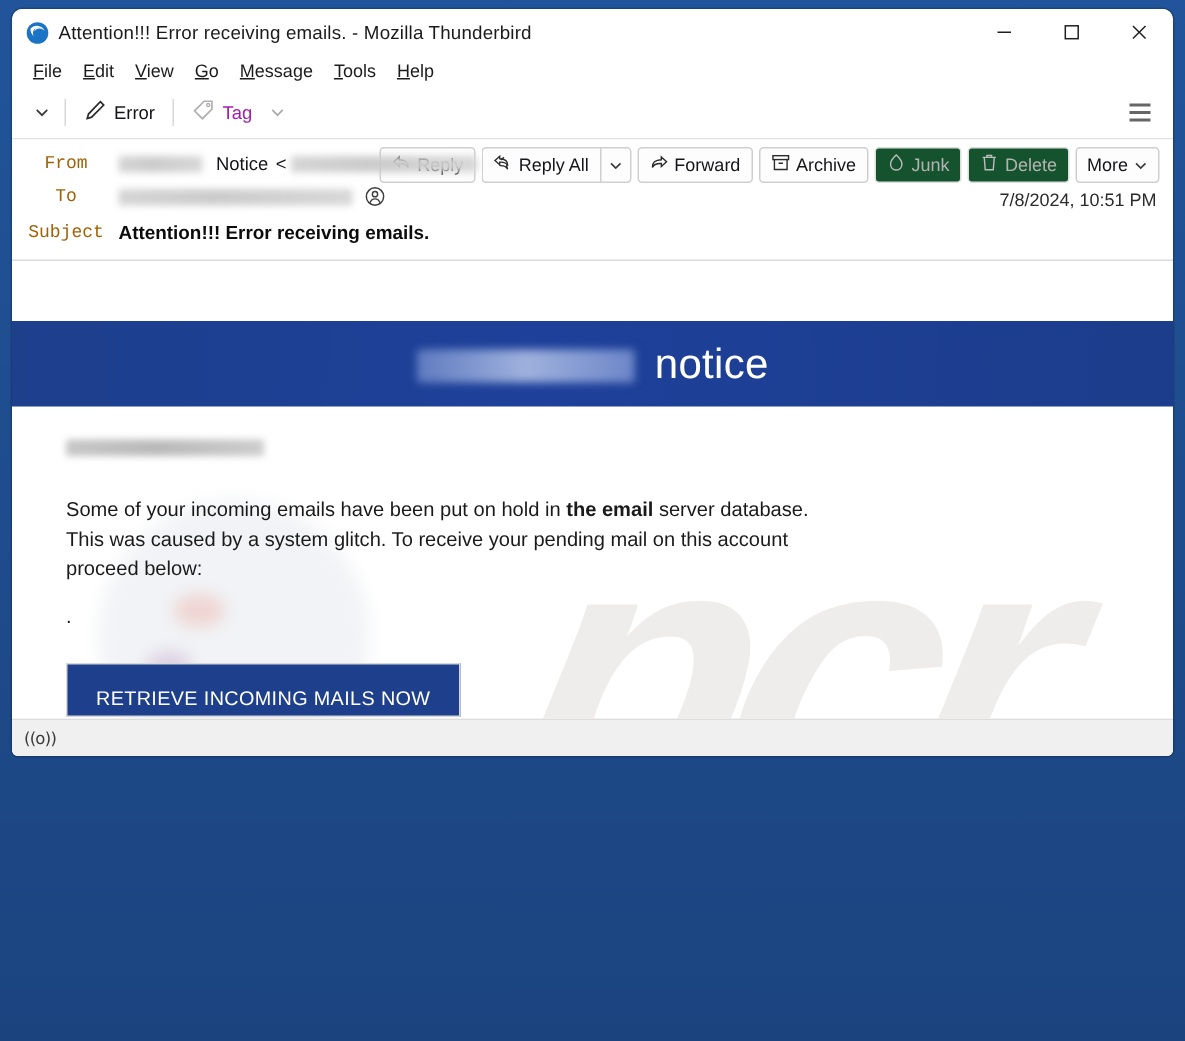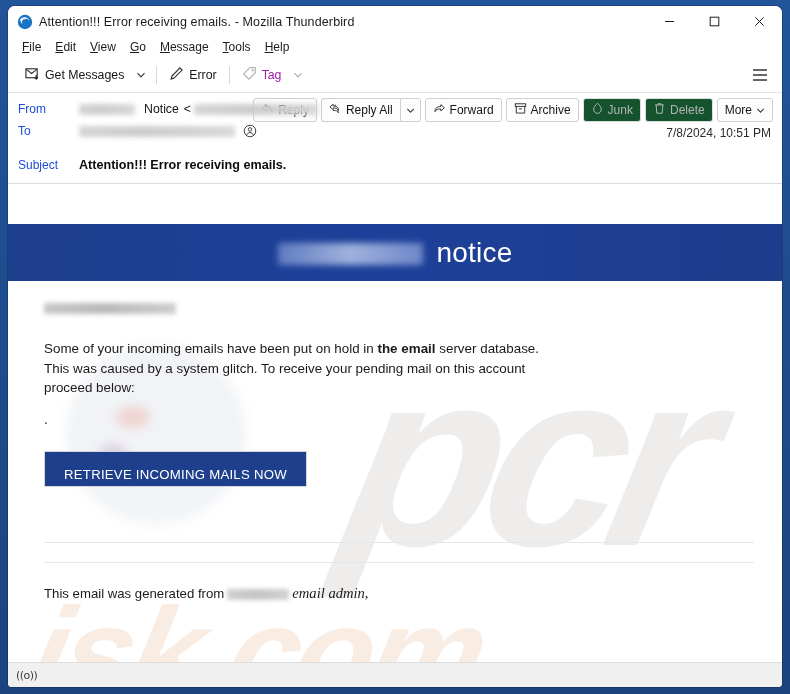--- a/index.html
+++ b/index.html
@@ -10,21 +10,21 @@
   #screen {
     position: relative;
     width: 790px; height: 694px;
     background: linear-gradient(180deg, #21549a 0%, #1b447f 100%);
     overflow: hidden;
   }
   
   .window {
     position: absolute;
     left: 8px; top: 6px;
-    width: 774px; height: 681px;
+    width: 774px; height: 498px;
     background: #ffffff;
     border-radius: 7px 7px 4px 4px;
     box-shadow: 0 0 0 1px rgba(0,0,0,.18);
     overflow: hidden;
     display: flex; flex-direction: column;
   }
   .titlebar {
     height: 31px; flex: 0 0 31px;
     background: #ffffff;
     display: flex; align-items: center;
@@ -104,22 +104,22 @@
     flex: 0 0 auto;
     background: #ffffff;
     padding: 5px 10px 7px 10px;
     border-bottom: 1px solid #dcdcdc;
     font-size: 12.3px; color: #15141a;
     position: relative;
   }
   .hdr-row { display: flex; align-items: center; min-height: 22px; }
   .hdr-label {
     width: 52px; flex: 0 0 52px;
-    text-align: left; padding-right: 9px;
-    color: #1d4ed8; font-size: 12px;
+    text-align: center; padding-right: 9px;
+    color: #a16207; font-size: 12px; font-family: Liberation Mono, monospace;
   }
   .hdr-value { display: flex; align-items: center; gap: 0; flex: 1; min-width: 0;}
   .redact {
     display: inline-block;
     height: 11px;
     border-radius: 1px;
     background: linear-gradient(90deg,#d3d3d3,#c9c9c9 40%,#d6d6d6);
     filter: blur(2.6px);
     vertical-align: middle;
     opacity: .95;
@@ -141,21 +141,21 @@
   }
   .actbtn.disabled { color: #b3b3b3; border-color: #dddddd; background:#14532d; }
   .actbtn.grouped-left { border-right: none; border-radius: 3px 0 0 3px; }
   .actbtn.grouped-right {
     border-radius: 0 3px 3px 0; padding: 0 5px;
   }
   .msgdate {
     position: absolute; right: 11px; top: 33px;
     font-size: 12px; color: #2b2b2b; white-space: nowrap;
   }
-  .subject-row { margin-top: 12px; }
+  .subject-row { margin-top: 2px; }
   .subject-text { font-weight: bold; font-size: 12.6px; color: #0c0c0c; }
 
   
   .bodyarea {
     flex: 1 1 auto;
     position: relative;
     background: #ffffff;
     overflow: hidden;
   }
   .wm {
@@ -325,30 +325,20 @@
       <div class="menuitem"><u>F</u>ile</div>
       <div class="menuitem"><u>E</u>dit</div>
       <div class="menuitem"><u>V</u>iew</div>
       <div class="menuitem"><u>G</u>o</div>
       <div class="menuitem"><u>M</u>essage</div>
       <div class="menuitem"><u>T</u>ools</div>
       <div class="menuitem"><u>H</u>elp</div>
     </div>
 
     <div class="maintoolbar">
-      <div class="tbbtn">
-        <span>
-          <svg width="15" height="15" viewBox="0 0 16 16">
-            <rect x="1" y="3" width="12" height="9.5" fill="none" stroke="#2b2b2b" stroke-width="1.2"></rect>
-            <path d="M1.4 3.6 L7 8 L12.6 3.6" fill="none" stroke="#2b2b2b" stroke-width="1.1"></path>
-            <path d="M12 9.5 v4.2 M10.2 12.1 L12 14 L13.8 12.1" fill="none" stroke="#2b2b2b" stroke-width="1.3"></path>
-          </svg>
-        </span>
-        <span>Get Messages</span>
-      </div>
       <div class="chev-btn">
         <svg width="10" height="10" viewBox="0 0 10 10">
             <path d="M1.5 3.2 L5 6.8 L8.5 3.2" fill="none" stroke="#3a3a3a" stroke-width="1.2"></path>
           </svg>
       </div>
       <div class="tb-sep"></div>
       <div class="tbbtn">
         <span>
           <svg width="15" height="15" viewBox="0 0 16 16">
             <path d="M11.6 1.9 L14 4.3 L5.4 12.9 L2.3 13.9 L3.2 10.7 Z" fill="none" stroke="#2b2b2b" stroke-width="1.2"></path>

